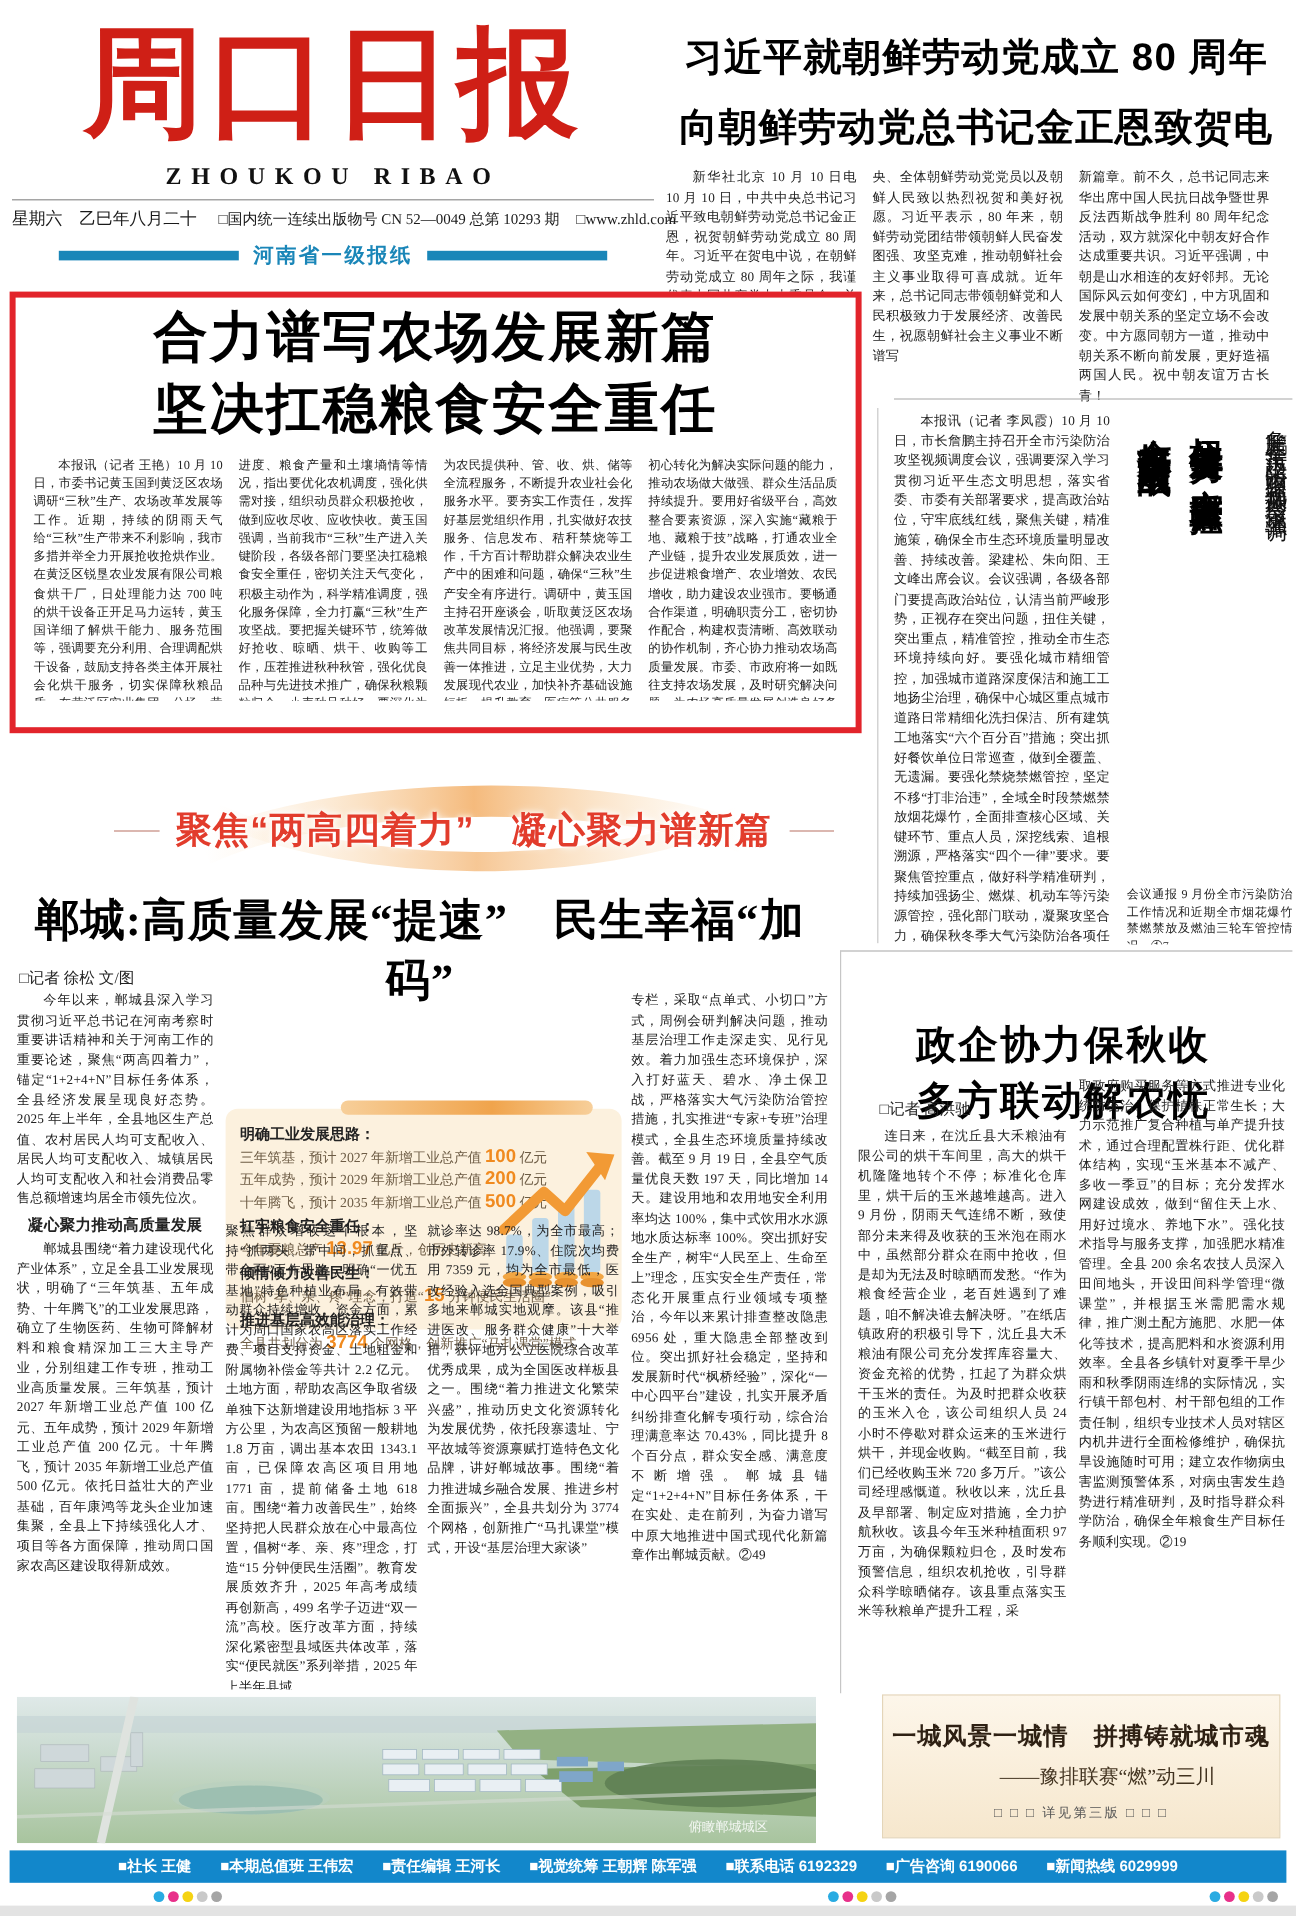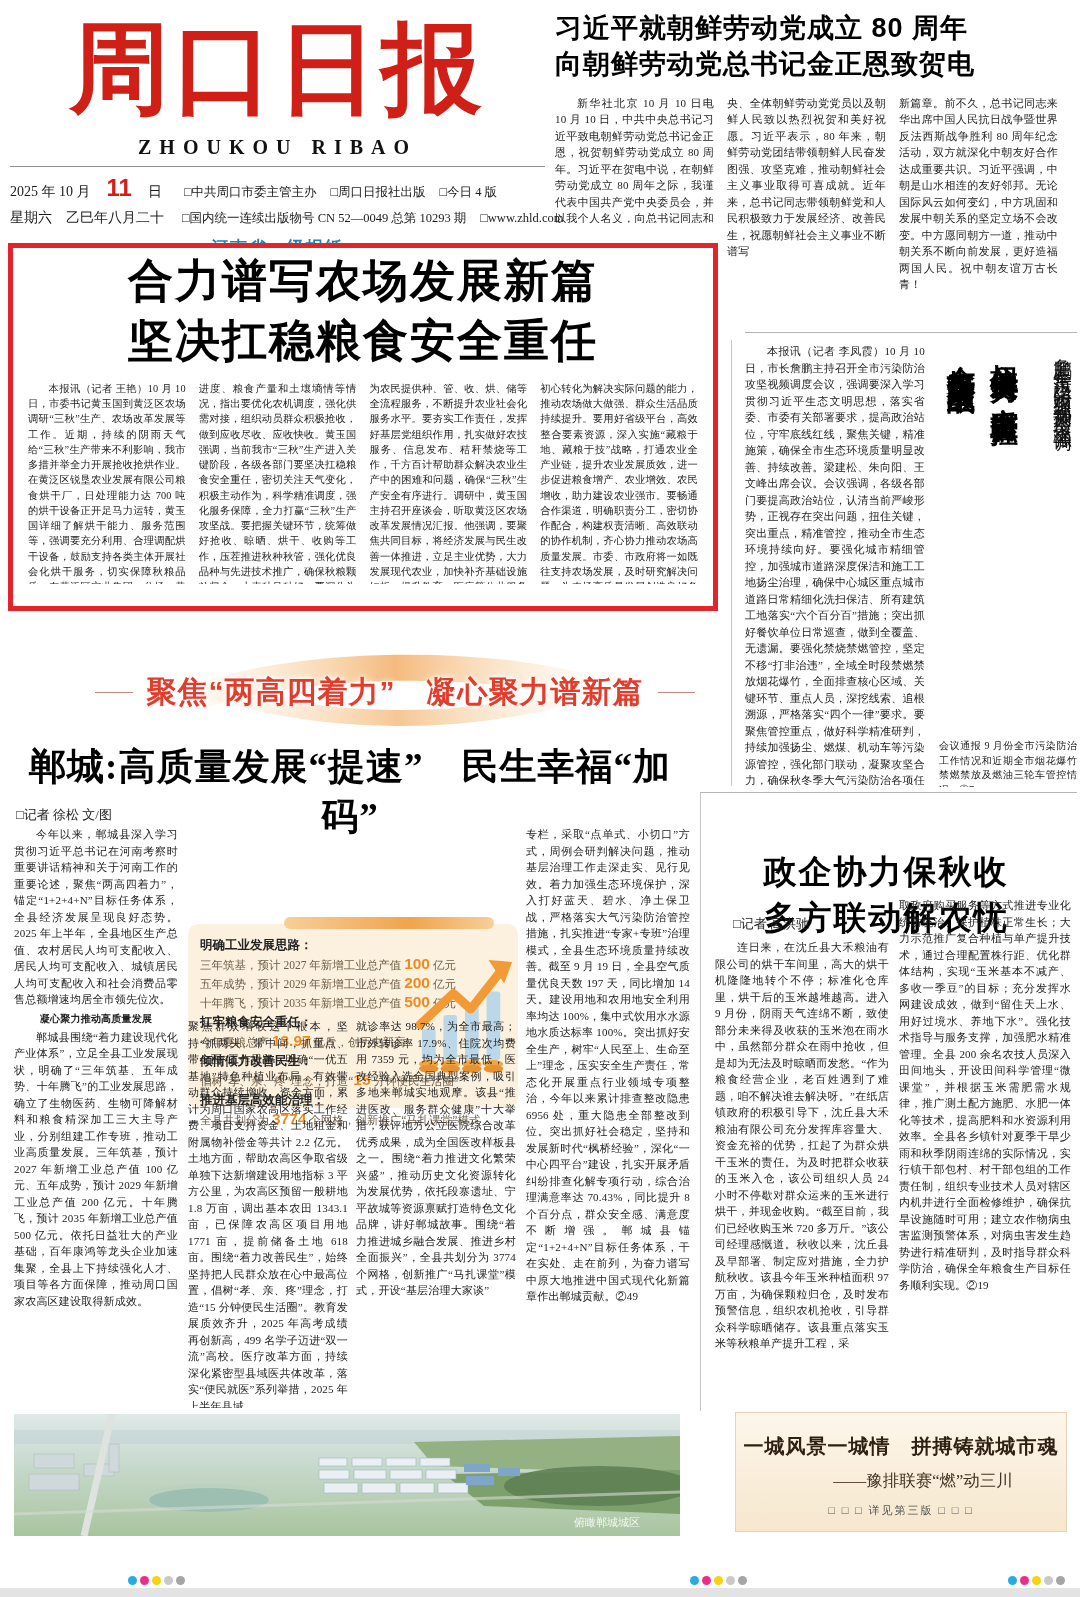--- a/index.html
+++ b/index.html
@@ -12,21 +12,21 @@
   
   .mh-title{font-size:100px;font-weight:900;color:#cf1f16;text-align:center;line-height:1.32;letter-spacing:4px;}
   .mh-pinyin{text-align:center;font-size:20px;font-weight:bold;letter-spacing:8px;color:#111;}
   .mh-rule{height:1px;background:#909090;margin-top:7px;}
   .mh-row{display:flex;align-items:baseline;gap:14px;font-size:12.5px;margin-top:7px;white-space:nowrap;}
   .mh-day{color:#cf1f16;font-size:24px;font-weight:bold;margin:0 2px;}
   .grade-row{display:flex;align-items:center;justify-content:center;gap:12px;margin-top:9px;}
   .grade-bar{width:150px;height:8px;background:#1a86b8;}
   .grade-txt{color:#1a86b8;font-size:17px;font-weight:bold;letter-spacing:2px;}
   
-  .lead-h{font-size:27px;font-weight:900;line-height:1.35;letter-spacing:1px;color:#000;}
+  .lead-h{font-size:32px;font-weight:900;text-align:center;line-height:1.35;letter-spacing:1px;color:#000;margin-top:16px;}
   .lead-cols{display:flex;gap:13px;margin-top:12px;}
   .lead-col{width:159px;}
   
   .farm-box{border:5px solid #e2242b;background:#fff;}
   .farm-kicker{text-align:center;font-size:19px;margin-top:12px;letter-spacing:1px;}
   .farm-h{font-size:45px;font-weight:900;text-align:center;line-height:1.2;letter-spacing:2px;margin-top:6px;color:#000;}
   .farm-cols{display:flex;gap:13px;margin:13px 15px 0 15px;}
   .farm-col{flex:1;height:203px;font-size:10.3px;line-height:1.48;}
   
   .vrl{writing-mode:vertical-rl;}
@@ -35,21 +35,21 @@
   
   .banner{display:flex;align-items:center;justify-content:space-between;}
   .bline{flex:1;height:1px;background:#c4897c;}
   .banner-core{position:relative;padding:0 14px;}
   .banner-txt{position:relative;font-size:30px;font-weight:900;color:#e23c2c;letter-spacing:1px;
               text-shadow:0 0 4px #fff,0 0 8px #fff;z-index:2;white-space:nowrap;}
   .banner-swirl{position:absolute;left:50%;top:50%;transform:translate(-50%,-50%);z-index:1;}
   
   .dc-h{font-size:37px;font-weight:800;text-align:center;letter-spacing:1px;color:#000;}
   .byline{font-size:13px;color:#222;}
-  .subhead{font-weight:bold;text-align:center;font-size:10px;margin:3px 0;}
+  .subhead{font-weight:bold;text-align:center;font-size:13px;margin:3px 0;}
   .infobox{background:#fcf1de;border-radius:10px;padding:10px 104px 8px 12px;box-sizing:border-box;position:relative;}
   .ib-title{font-size:12.5px;font-weight:bold;color:#222;margin-top:3px;white-space:nowrap;}
   .ib-line{font-size:11.5px;color:#6d5c45;margin-top:1px;white-space:nowrap;}
   .ib-num{color:#f08a1f;font-weight:bold;font-size:15.5px;font-family:"Liberation Sans","DejaVu Sans",sans-serif;}
   .ib-ribbon{position:absolute;top:-7px;left:96px;width:210px;height:12px;border-radius:6px;
              background:linear-gradient(90deg,#f7cf9a,#f0a44c 60%,#f7cf9a);}
   
   .zq-h{font-size:33px;font-weight:800;text-align:center;line-height:1.4;letter-spacing:2px;color:#000;}
   
   .citybox{background:linear-gradient(180deg,#fdf6ea,#f6e7cd);border:1px solid #e4d5b8;box-sizing:border-box;text-align:center;}
@@ -66,28 +66,20 @@
 </style>
 </head>
 <body>
 
 <div class="page">
 
   <div class="abs" style="left:10px;top:4px;width:535px;">
     <div class="mh-title">周口日报</div>
     <div class="mh-pinyin">ZHOUKOU RIBAO</div>
     <div class="mh-rule"></div>
-    <div class="mh-row">
-      <span style="font-size:14px;">2025 年 10 月</span>
-      <span class="mh-day sans">11</span>
-      <span style="font-size:14px;">日</span>
-      <span style="margin-left:8px;">□中共周口市委主管主办</span>
-      <span>□周口日报社出版</span>
-      <span>□今日 4 版</span>
-    </div>
     <div class="mh-row">
       <span style="font-size:14px;">星期六</span>
       <span style="font-size:14px;">乙巳年八月二十</span>
       <span style="margin-left:4px;">□国内统一连续出版物号 CN 52—0049 总第 10293 期</span>
       <span>□www.zhld.com</span>
     </div>
     <div class="grade-row">
       <div class="grade-bar"></div>
       <div class="grade-txt">河南省一级报纸</div>
       <div class="grade-bar"></div>
@@ -247,20 +239,29 @@
     <div class="abs bodytxt j" style="left:14px;top:146px;width:174px;height:460px;text-indent:2em;">连日来，在沈丘县大禾粮油有限公司的烘干车间里，高大的烘干机隆隆地转个不停；标准化仓库里，烘干后的玉米越堆越高。进入 9 月份，阴雨天气连绵不断，致使部分未来得及收获的玉米泡在雨水中，虽然部分群众在雨中抢收，但是却为无法及时晾晒而发愁。“作为粮食经营企业，老百姓遇到了难题，咱不解决谁去解决呀。”在纸店镇政府的积极引导下，沈丘县大禾粮油有限公司充分发挥库容量大、资金充裕的优势，扛起了为群众烘干玉米的责任。为及时把群众收获的玉米入仓，该公司组织人员 24 小时不停歇对群众运来的玉米进行烘干，并现金收购。“截至目前，我们已经收购玉米 720 多万斤。”该公司经理感慨道。秋收以来，沈丘县及早部署、制定应对措施，全力护航秋收。该县今年玉米种植面积 97 万亩，为确保颗粒归仓，及时发布预警信息，组织农机抢收，引导群众科学晾晒储存。该县重点落实玉米等秋粮单产提升工程，采</div>
     <div class="abs bodytxt j" style="left:198px;top:104px;width:172px;height:502px;">取政府购买服务等方式推进专业化统防统治、保护植株正常生长；大力示范推广复合种植与单产提升技术，通过合理配置株行距、优化群体结构，实现“玉米基本不减产、多收一季豆”的目标；充分发挥水网建设成效，做到“留住天上水、用好过境水、养地下水”。强化技术指导与服务支撑，加强肥水精准管理。全县 200 余名农技人员深入田间地头，开设田间科学管理“微课堂”，并根据玉米需肥需水规律，推广测土配方施肥、水肥一体化等技术，提高肥料和水资源利用效率。全县各乡镇针对夏季干旱少雨和秋季阴雨连绵的实际情况，实行镇干部包村、村干部包组的工作责任制，组织专业技术人员对辖区内机井进行全面检修维护，确保抗旱设施随时可用；建立农作物病虫害监测预警体系，对病虫害发生趋势进行精准研判，及时指导群众科学防治，确保全年粮食生产目标任务顺利实现。②19</div>
   </div>
 
   <div class="abs citybox" style="left:735px;top:1412px;width:332px;height:120px;">
     <div class="cb-title">一城风景一城情　拼搏铸就城市魂</div>
     <div class="cb-sub">——豫排联赛“燃”动三川</div>
     <div class="cb-note">□ □ □ 详见第三版 □ □ □</div>
   </div>
 
+  <div class="abs footer-bar sans" style="left:8px;top:1542px;width:1064px;height:27px;">
+    <span>■社长 王健</span>
+    <span>■本期总值班 王伟宏</span>
+    <span>■责任编辑 王河长</span>
+    <span>■视觉统筹 王朝辉 陈军强</span>
+    <span>■联系电话 6192329</span>
+    <span>■广告咨询 6190066</span>
+    <span>■新闻热线 6029999</span>
+  </div>
 
   <div class="abs dots" style="left:128px;top:1576px;">
     <div class="dot d-c"></div>
       <div class="dot d-m"></div>
       <div class="dot d-y"></div>
       <div class="dot d-g1"></div>
       <div class="dot d-g2"></div>
   </div>
   <div class="abs dots" style="left:690px;top:1576px;">
     <div class="dot d-c"></div>

